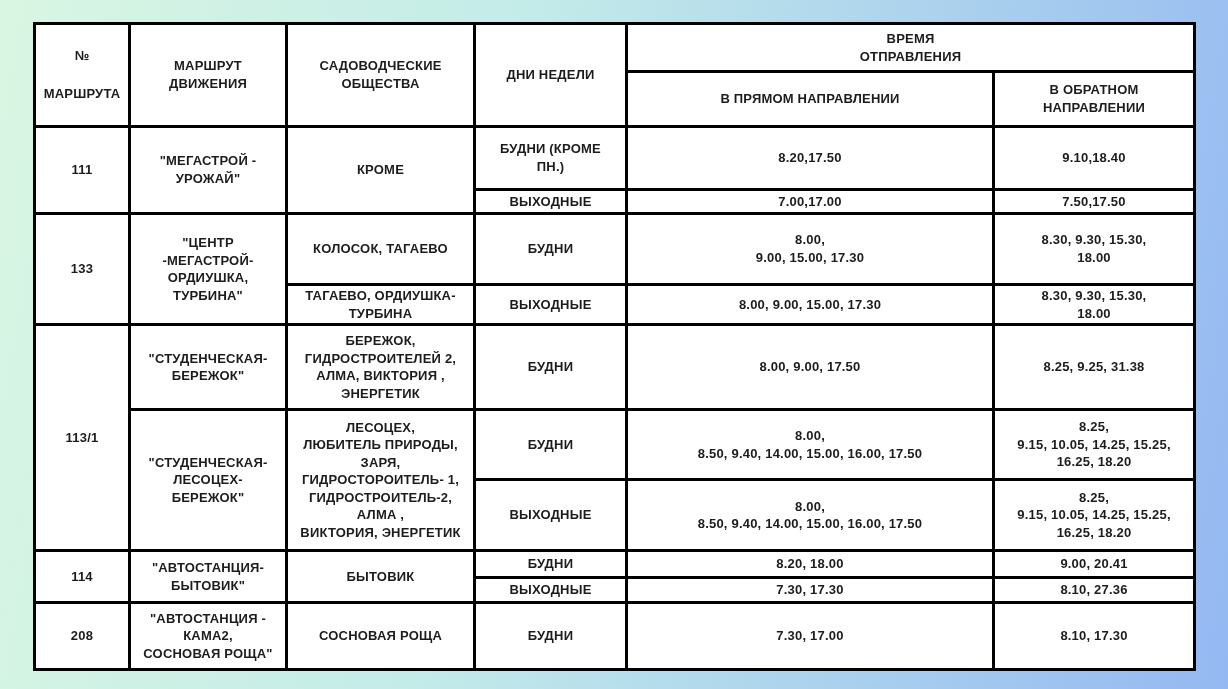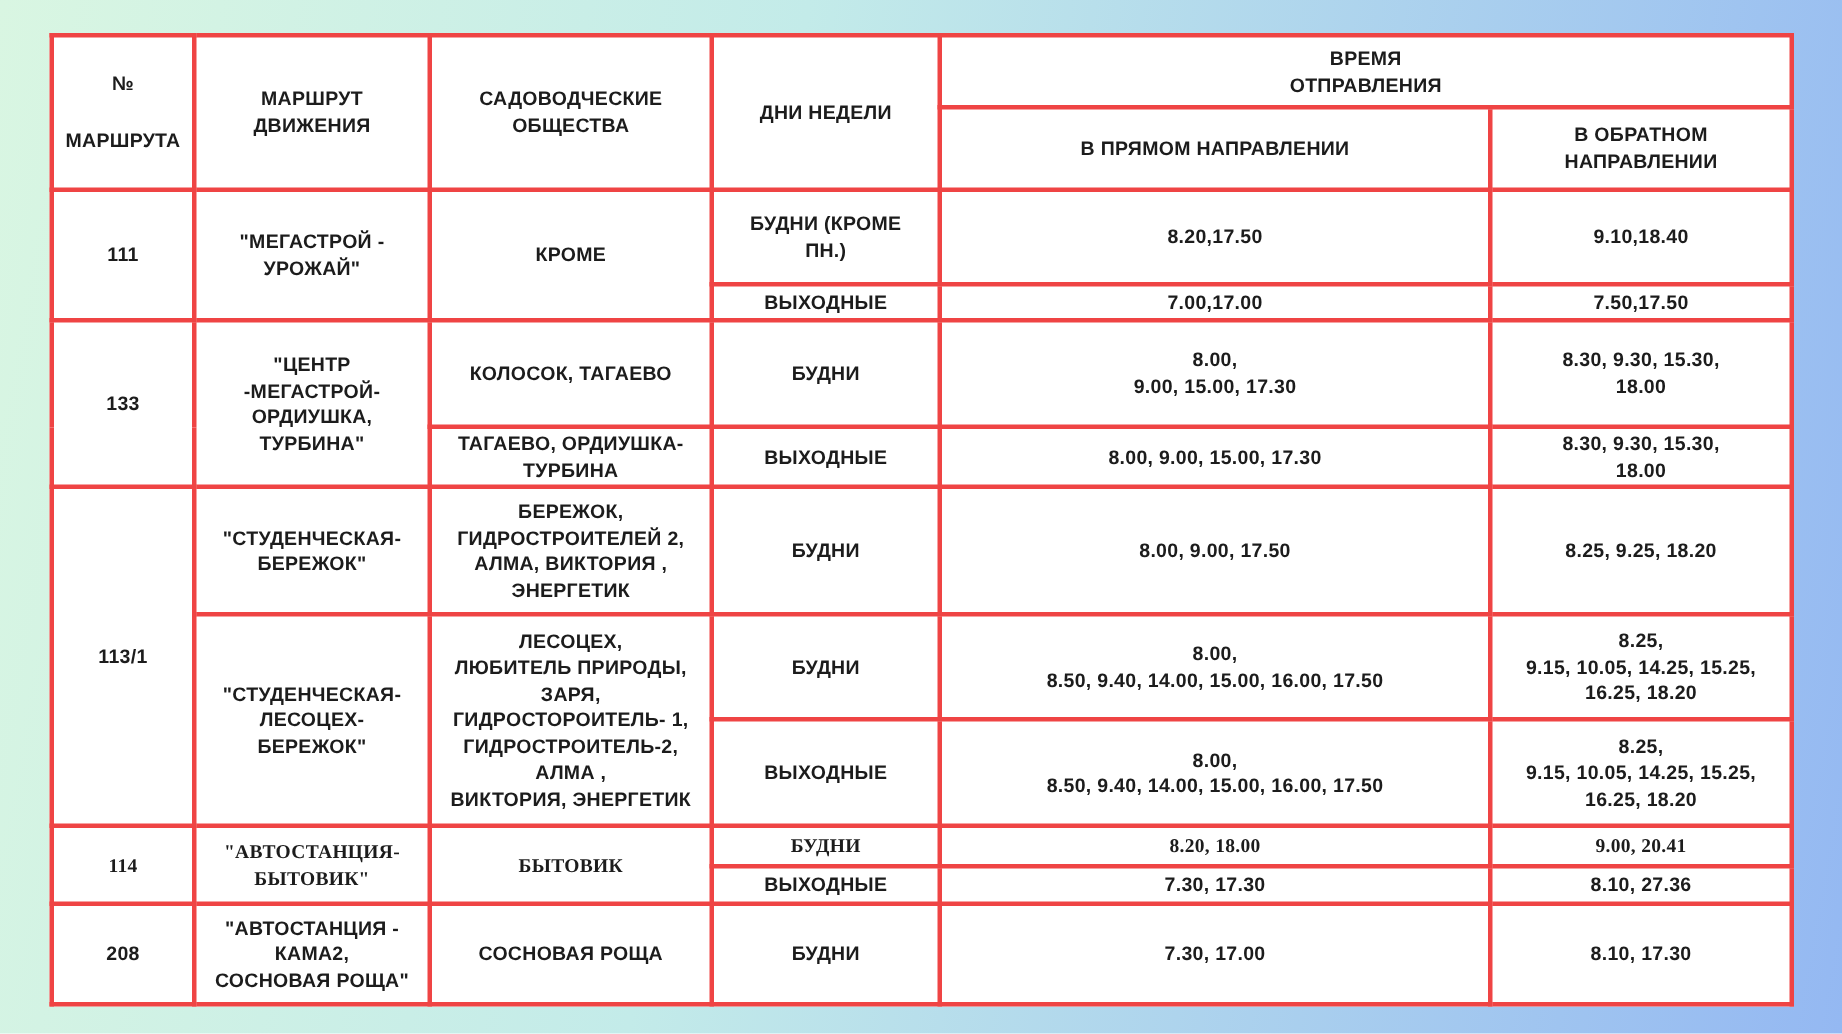--- a/index.html
+++ b/index.html
@@ -19,42 +19,42 @@
     left: 33px;
     top: 22px;
   }
   table {
     border-collapse: collapse;
     table-layout: fixed;
     width: 1160px;
     background: #ffffff;
   }
   th, td {
-    border: 3px solid #ef4444;
+    border: 3px solid #000000;
     text-align: center;
     vertical-align: middle;
     white-space: pre-line;
     font-weight: 700;
     color: #1c1c1c;
     font-size: 13px;
     line-height: 1.35;
     padding: 1px 4px;
     letter-spacing: 0.2px;
     overflow: hidden;
   }
   tr.h1  { height: 48px; }
   tr.h2  { height: 55px; }
   tr.r111a { height: 63px; }
   tr.r111b { height: 24px; }
   tr.r112a { height: 71px; }
   tr.r112b { height: 40px; }
   tr.r113a { height: 85px; }
   tr.r113b { height: 70px; }
   tr.r113c { height: 71px; }
-  tr.r114a { height: 27px; font-family: Liberation Serif, serif; }
+  tr.r114a { height: 27px; }
   tr.r114b { height: 25px; }
   tr.r128  { height: 67px; }
   .lh-wide { line-height: 2.9; }
 </style>
 </head>
 <body>
 
 <div class="table-wrap">
   <table>
     <colgroup>
@@ -125,21 +125,21 @@
     <tr class="r113a">
       <td rowspan="3">113/1</td>
       <td>"СТУДЕНЧЕСКАЯ-
 БЕРЕЖОК"</td>
       <td>БЕРЕЖОК,
 ГИДРОСТРОИТЕЛЕЙ 2,
 АЛМА, ВИКТОРИЯ ,
 ЭНЕРГЕТИК</td>
       <td>БУДНИ</td>
       <td>8.00, 9.00, 17.50</td>
-      <td>8.25, 9.25, 18.20</td>
+      <td>8.25, 9.25, 31.38</td>
     </tr>
     <tr class="r113b">
       <td rowspan="2">"СТУДЕНЧЕСКАЯ-
 ЛЕСОЦЕХ-
 БЕРЕЖОК"</td>
       <td rowspan="2">ЛЕСОЦЕХ,
 ЛЮБИТЕЛЬ ПРИРОДЫ,
 ЗАРЯ,
 ГИДРОСТОРОИТЕЛЬ- 1,
 ГИДРОСТРОИТЕЛЬ-2,

